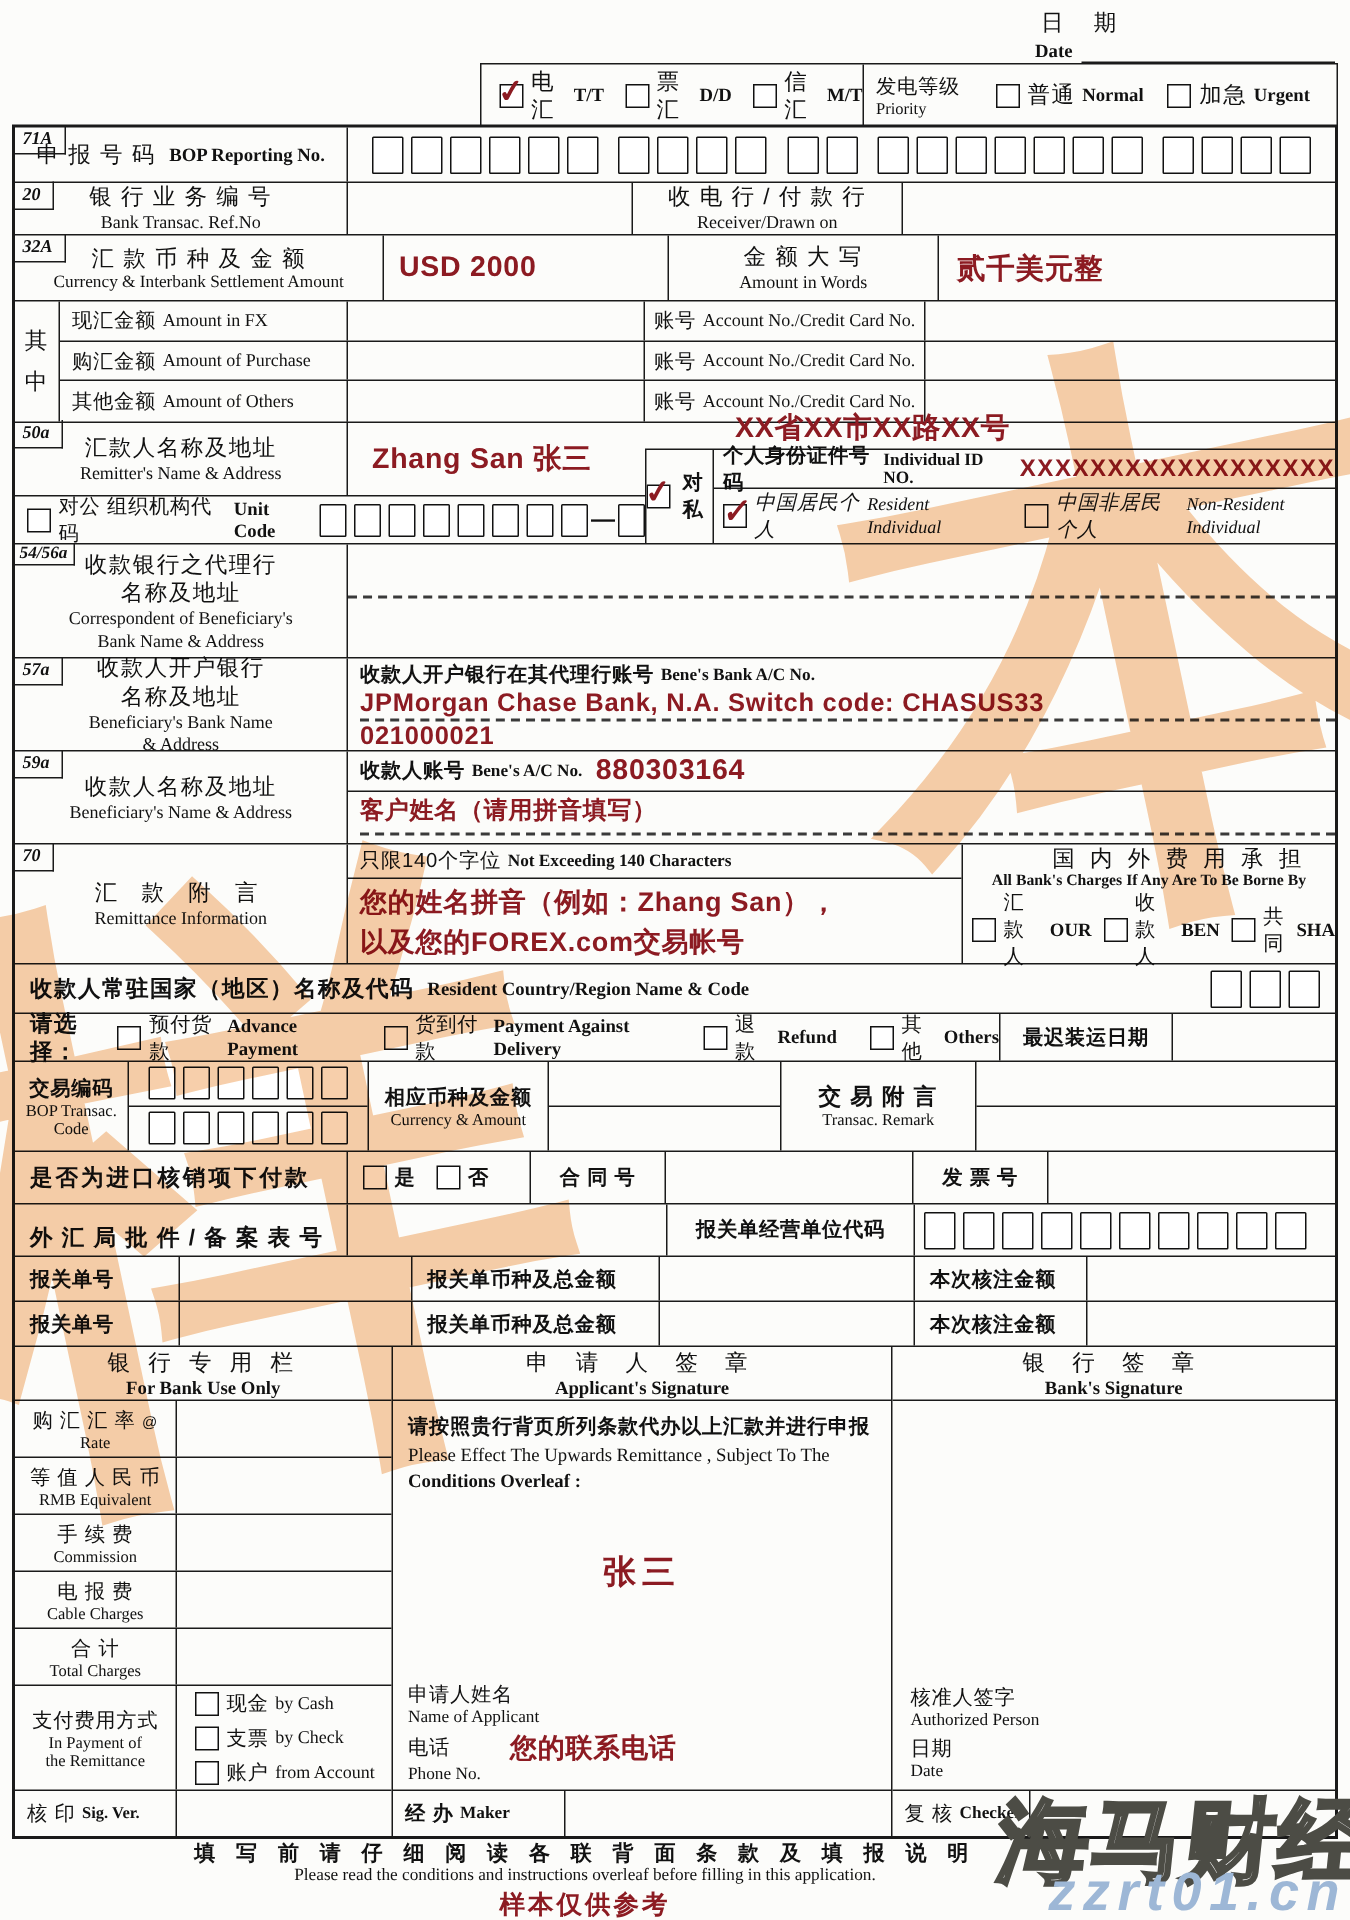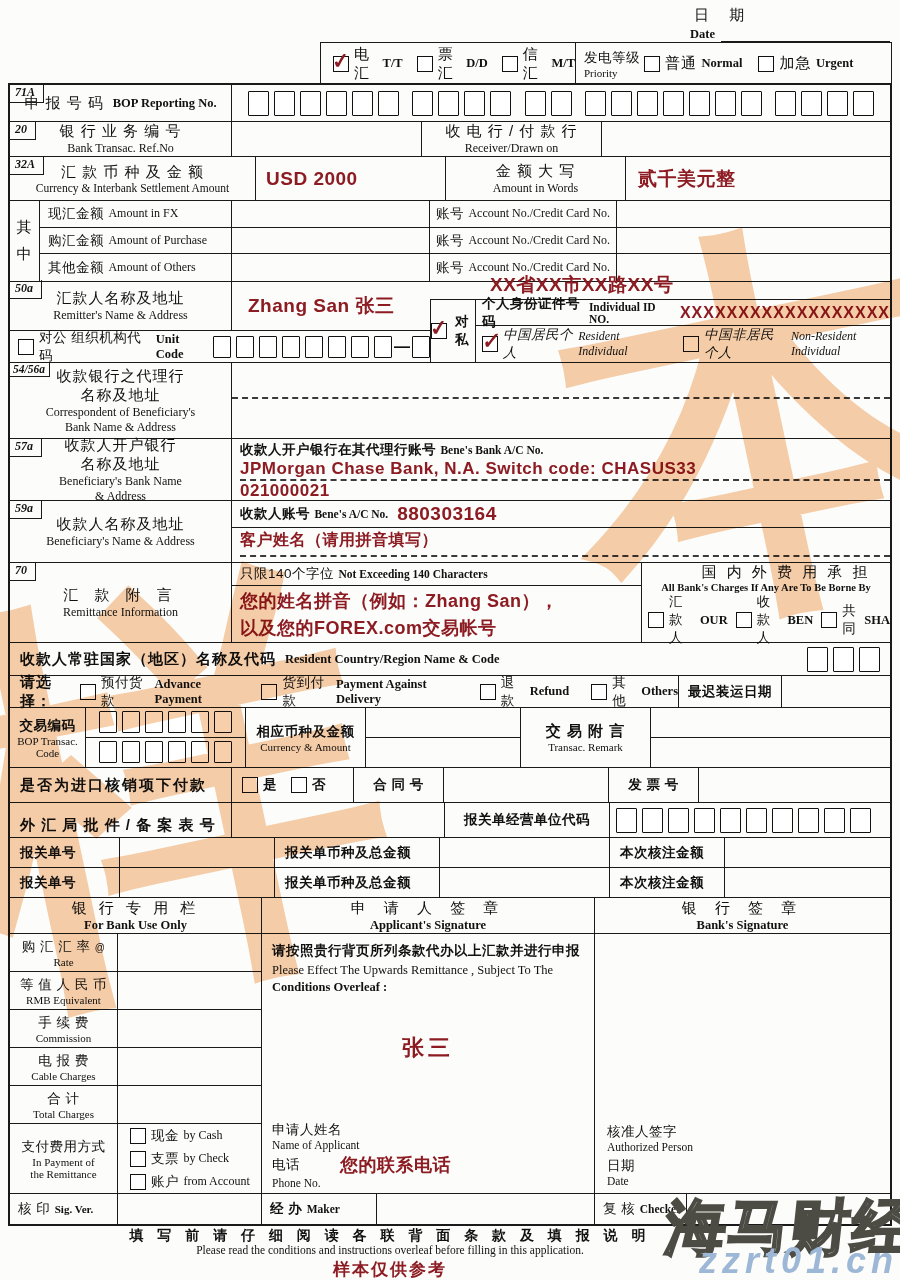--- a/index.html
+++ b/index.html
@@ -51,21 +51,21 @@
   <div class="r" style="position:absolute;left:320px;top:42px;width:572px;height:42px;border:1.8px solid #1a1a1a;border-bottom:none;">
     <div class="c br vh" style="width:255px;padding-left:12px;">
       <span class="cb on"></span>
       <span class="zh">电汇</span>&nbsp;<span class="enb">T/T</span>
       <span class="cb" style="margin-left:14px;"></span>
       <span class="zh">票汇</span>&nbsp;<span class="enb">D/D</span>
       <span class="cb" style="margin-left:14px;"></span>
       <span class="zh">信汇</span>&nbsp;<span class="enb">M/T</span>
     </div>
     <div class="c vh" style="flex:1;padding-left:8px;">
-      <span class="col" style="margin-right:4px;">
+      <span class="col" style="margin-right:24px;">
         <span class="zh13">发电等级</span>
         <span class="en11">Priority</span>
       </span>
       <span class="cb"></span>
       <span class="zh">普通</span>&nbsp;<span class="enb">Normal</span>
       <span class="cb" style="margin-left:16px;"></span>
       <span class="zh">加急</span>&nbsp;<span class="enb">Urgent</span>
     </div>
   </div>
 
@@ -334,21 +334,21 @@
         <span class="zh" style="font-weight:bold;">请选择：</span>
         <span class="cb" style="margin-left:4px;"></span>
         <span class="zh13">预付货款</span>&nbsp;<span class="enb">Advance Payment</span>
         <span class="cb" style="margin-left:22px;"></span>
         <span class="zh13">货到付款</span>&nbsp;<span class="enb">Payment Against Delivery</span>
         <span class="cb" style="margin-left:22px;"></span>
         <span class="zh13">退款</span>&nbsp;<span class="enb">Refund</span>
         <span class="cb" style="margin-left:22px;"></span>
         <span class="zh13">其他</span>&nbsp;<span class="enb">Others</span>
       </div>
-      <div class="c bl br cc" style="width:104px;">
+      <div class="c bl br cc" style="width:116px;">
         <span class="zh13" style="font-weight:bold;">最迟装运日期</span>
       </div>
       <div class="c" style="width:108px;"></div>
     </div>
 
     <div class="r bb" style="height:60px;">
       <div class="c br cc" style="width:76px;">
         <span class="zh13" style="font-weight:bold;">交易编码</span>
         <span class="en11">BOP Transac.</span>
         <span class="en11">Code</span>

